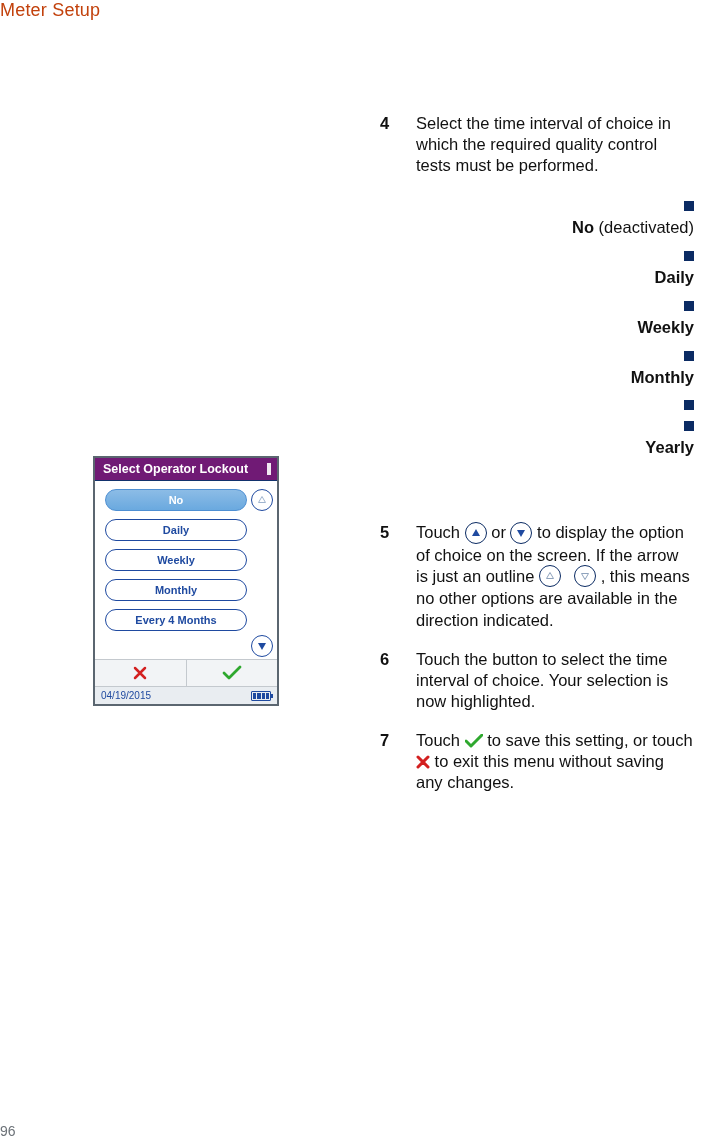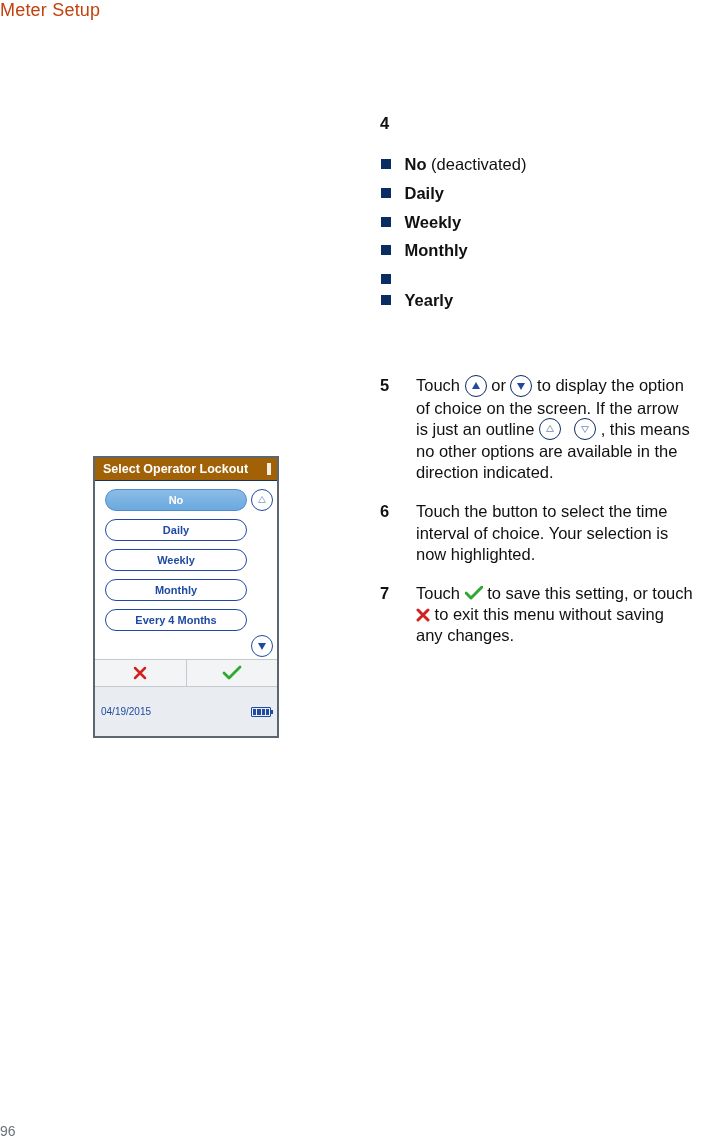--- a/index.html
+++ b/index.html
@@ -50,24 +50,25 @@
   .plain-para {
     margin: 0 0 12px 0;
   }
   .opt-list {
     list-style: none;
     padding: 0;
     margin: 0 0 62px 0.5px;
   }
   .opt-list li {
     display: flex;
-    align-items: flex-start;
-    gap: 14px;
+    align-items: flex-end;
+    gap: 4px;
     margin-bottom: 4px;
     line-height: 1.5;
+    flex-direction: column;
   }
   .opt-list .bullet {
     width: 10px;
     height: 10px;
     background: #0b2b63;
     margin-top: 7px;
     flex: 0 0 10px;
   }
   .opt-list .bold { font-weight: 700; }
 
@@ -94,21 +95,21 @@
   .device {
     position: absolute;
     left: 93px;
     top: 456px;
     width: 186px;
     border: 2px solid #5b6670;
     background: #fff;
     box-sizing: border-box;
   }
   .device-titlebar {
-    background: #a16207;
+    background: #701a75;
     color: #fff;
     font-weight: 700;
     font-size: 12.5px;
     padding: 4px 6px 4px 8px;
     display: flex;
     align-items: center;
     justify-content: space-between;
     border-bottom: 1px solid #12326c;
   }
   .device-titlebar .notch {
@@ -178,21 +179,21 @@
   .device-actions .act:first-child {
     border-right: 1px solid #c4c9ce;
   }
   .device-status {
     display: flex;
     justify-content: space-between;
     align-items: center;
     font-size: 10px;
     color: #1f4aa0;
     background: #e9edf1;
-    padding: 19px 6px;
+    padding: 3px 6px;
     border-top: 1px solid #c4c9ce;
   }
   .battery {
     width: 20px;
     height: 10px;
     border: 1.2px solid #1f4aa0;
     border-radius: 1px;
     position: relative;
     display: flex;
     gap: 1px;
@@ -216,20 +217,21 @@
 </head>
 <body>
 
 <div class="page-header">Meter Setup</div>
 <div class="page-number">96</div>
 
 <div class="content-col">
 
   <div class="num-para">
     <div class="num">4</div>
+    <div class="txt">Select the time interval of choice in which the required quality control tests must be performed.</div>
   </div>
 
 
   <ul class="opt-list">
     <li>
       <span class="bullet"></span>
       <span><span class="bold">No</span><span> (deactivated)</span></span>
     </li>
     <li>
       <span class="bullet"></span>

